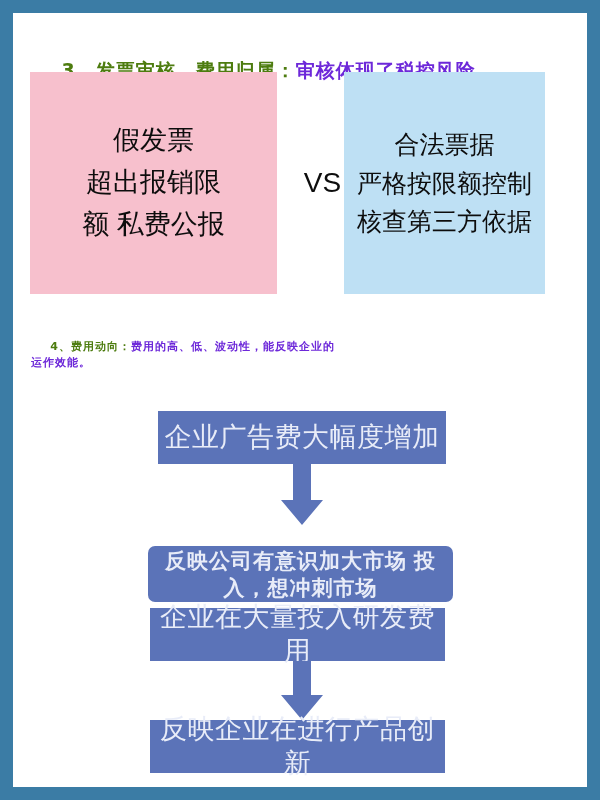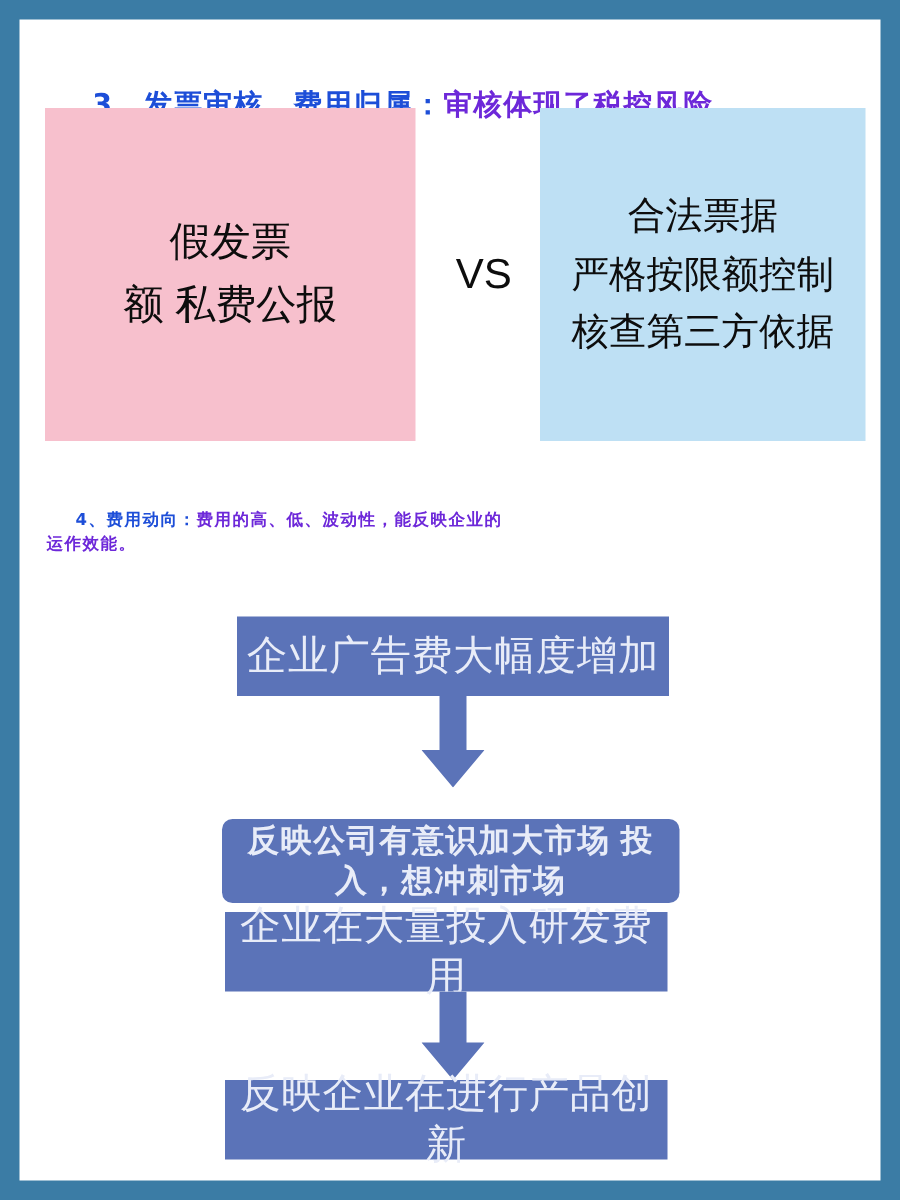--- a/index.html
+++ b/index.html
@@ -26,21 +26,21 @@
   
   .heading {
     position: absolute;
     font-family: "DejaVu Sans", "Liberation Sans", sans-serif;
     font-weight: bold;
     letter-spacing: 1px;
     line-height: 1.45;
     white-space: pre-wrap;
   }
   .heading .label {
-    color: #1d4ed8;
+    color: #4d7c0f;
   }
   .heading .body {
     color: #6d28d9;
   }
 
   #heading3 {
     left: 18px;
     top: 16px;
     font-size: 19px;
     width: 545px;
@@ -70,23 +70,22 @@
     justify-content: center;
     box-sizing: border-box;
   }
   #cmp-left {
     left: 17px;
     width: 247px;
     background: #f7c0cd;
   }
   #cmp-right {
     left: 331px;
-    width: 217px;
+    width: 201px;
     background: #bee0f4;
-    margin-left: 16px;
   }
   .cmp-line {
     color: #0d0d0d;
     font-size: 27px;
     line-height: 1.55;
     white-space: nowrap;
     font-family: "Liberation Sans", "DejaVu Sans", sans-serif;
   }
   #cmp-right .cmp-line {
     font-size: 25px;
@@ -155,20 +154,21 @@
 <div id="page">
 
   <div class="heading" id="heading3">
     <span class="label">3、发票审核、费用归属：</span><span class="body">审核体现了税控风险。</span>
   </div>
 
   <div id="vs-row">
 
     <div class="cmp-box" id="cmp-left">
       <div class="cmp-line">假发票</div>
+      <div class="cmp-line">超出报销限</div>
       <div class="cmp-line">额 私费公报</div>
     </div>
 
     <div id="vs-label">VS</div>
 
     <div class="cmp-box" id="cmp-right">
       <div class="cmp-line">合法票据</div>
       <div class="cmp-line">严格按限额控制</div>
       <div class="cmp-line">核查第三方依据</div>
     </div>

